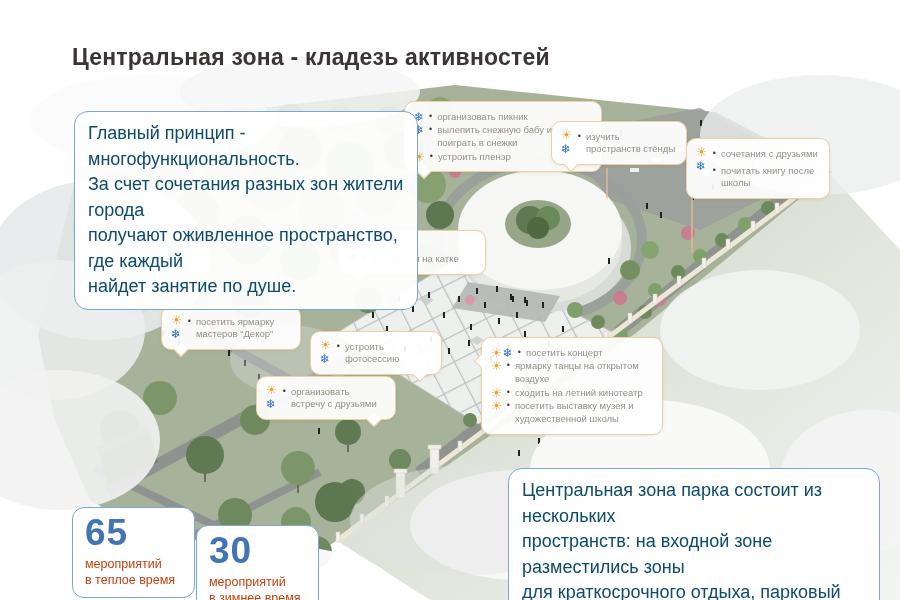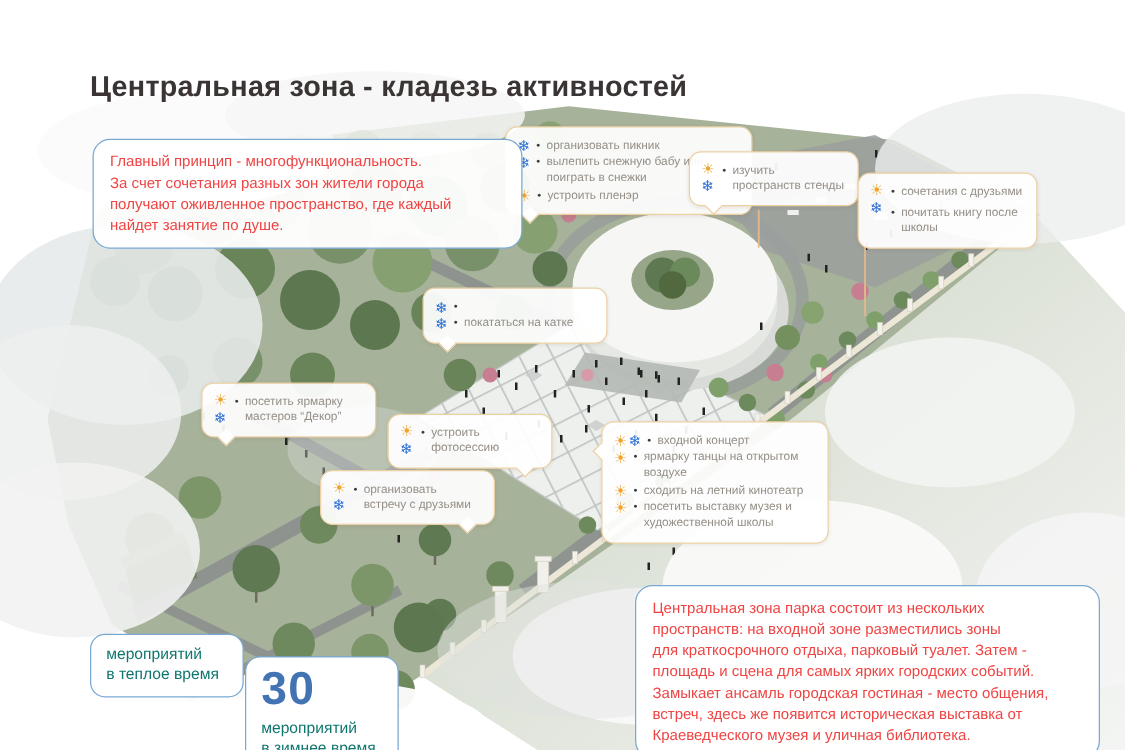--- a/index.html
+++ b/index.html
@@ -1,24 +1,24 @@
 <!DOCTYPE html>
 <html><head>
 <meta charset="utf-8">
 <style>
   html,body{margin:0;padding:0;background:#fff;font-family:"Liberation Sans",sans-serif;}
   .frame{position:relative;width:900px;height:600px;background:#ffffff;overflow:hidden;}
-  .title{position:absolute;left:72px;top:56px;font-size:23px;font-weight:700;color:#3b3434;letter-spacing:.2px;z-index:7;}
+  .title{position:absolute;left:72px;top:44px;font-size:23px;font-weight:700;color:#3b3434;letter-spacing:.2px;z-index:7;}
   .scene{position:absolute;left:0;top:0;z-index:1;}
   
   .bluebox{position:absolute;background:rgba(255,255,255,.96);border:1.6px solid #7aa8d2;border-radius:14px;
-           color:#ef4444;z-index:6;white-space:pre-line;font-size:12px;line-height:1.42;padding:9px 13px;}
+           color:#0c4a6e;z-index:6;white-space:pre-line;font-size:18px;line-height:1.42;padding:9px 13px;}
   .stat{position:absolute;background:#fff;border:1.8px solid #7aa8d2;border-radius:12px;z-index:6;padding:5px 12px 9px;width:97px;}
   .stat .v{font-size:37px;color:#4273b2;line-height:1.1;font-weight:600;letter-spacing:1px;}
-  .stat .l{font-size:12.5px;color:#0f766e;line-height:1.3;margin-top:2px;}
+  .stat .l{font-size:12.5px;color:#c2410c;line-height:1.3;margin-top:2px;}
   
   .callout{position:absolute;background:rgba(255,255,255,.93);border:1.5px solid #eccfa3;border-radius:10px;
            padding:7px 9px;z-index:5;color:#948e86;font-size:9.5px;line-height:1.3;
            box-shadow:0 1px 3px rgba(120,100,60,.12);}
   .c-row{display:flex;gap:5px;margin:1.5px 0;align-items:flex-start;}
   .c-flex{display:flex;gap:6px;align-items:flex-start;}
   .c-list{display:flex;flex-direction:column;gap:2px;flex:1;}
   .ico{font-family:"DejaVu Sans",sans-serif;font-size:12px;line-height:1;flex:0 0 auto;}
   .ico-pair{display:inline-flex;gap:1px;flex:0 0 auto;}
   .ico-col{display:flex;flex-direction:column;gap:2px;flex:0 0 auto;}
@@ -400,41 +400,42 @@
     <span class="tail tail-br"></span>
   </div>
 
   <div class="callout" style="left:481px;top:337px;width:162px;">
     <div class="c-row">
       <span class="ico-pair">
         <span class="ico sun">☀</span>
         <span class="ico snow">❄</span>
       </span>
       <span class="dot">•</span>
-      <span class="c-txt">входной концерт</span>
+      <span class="c-txt">посетить концерт</span>
     </div>
     <div class="c-row">
       <span class="ico sun">☀</span>
       <span class="dot">•</span>
       <span class="c-txt">ярмарку танцы на открытом воздухе</span>
     </div>
     <div class="c-row">
       <span class="ico sun">☀</span>
       <span class="dot">•</span>
       <span class="c-txt">сходить на летний кинотеатр</span>
     </div>
     <div class="c-row">
       <span class="ico sun">☀</span>
       <span class="dot">•</span>
       <span class="c-txt">посетить выставку музея и художественной школы</span>
     </div>
     <span class="tail tail-l"></span>
   </div>
 
   <div class="stat" style="left:72px;top:507px;">
+    <div class="v">65</div>
     <div class="l">
       <span>мероприятий</span><br>
       <span>в теплое время</span>
     </div>
   </div>
   <div class="stat" style="left:196px;top:507px;margin-top:18px;">
     <div class="v">30</div>
     <div class="l">
       <span>мероприятий</span><br>
       <span>в зимнее время</span>

